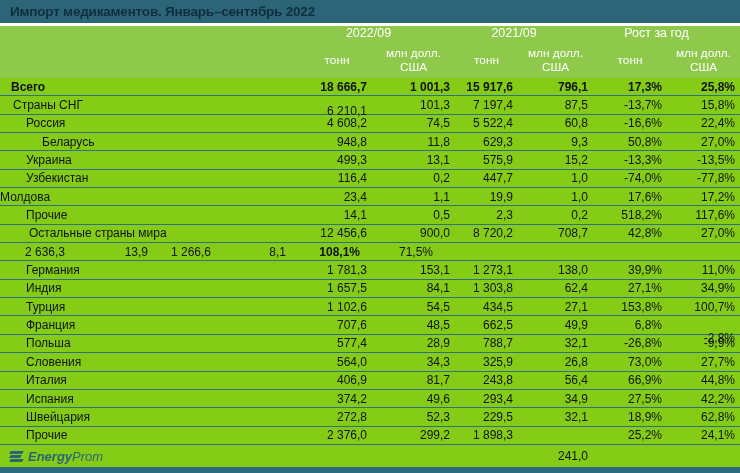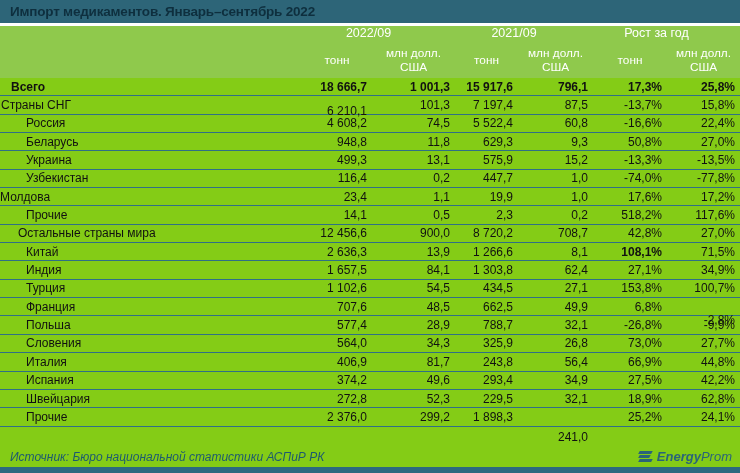--- a/index.html
+++ b/index.html
@@ -76,39 +76,39 @@
       <div class="trow bold">
         <div class="row-label" style="padding-left: 11px;">Всего</div>
         <div class="cell-num" style="width: 70px;">18 666,7</div>
         <div class="cell-num" style="width: 83px;">1 001,3</div>
         <div class="cell-num" style="width: 63px;">15 917,6</div>
         <div class="cell-num" style="width: 75px;">796,1</div>
         <div class="cell-num" style="width: 74px;">17,3%</div>
         <div class="cell-num" style="width: 73px;">25,8%</div>
       </div>
       <div class="trow">
-        <div class="row-label" style="padding-left: 1px;">Страны СНГ</div>
+        <div class="row-label" style="padding-left: 1px; margin-left: 12px;">Страны СНГ</div>
         <div class="cell-num" style="width: 70px; margin-top: 12px;">6 210,1</div>
         <div class="cell-num" style="width: 83px;">101,3</div>
         <div class="cell-num" style="width: 63px;">7 197,4</div>
         <div class="cell-num" style="width: 75px;">87,5</div>
         <div class="cell-num" style="width: 74px;">-13,7%</div>
         <div class="cell-num" style="width: 73px;">15,8%</div>
       </div>
       <div class="trow">
         <div class="row-label" style="padding-left: 26px;">Россия</div>
         <div class="cell-num" style="width: 70px;">4 608,2</div>
         <div class="cell-num" style="width: 83px;">74,5</div>
         <div class="cell-num" style="width: 63px;">5 522,4</div>
         <div class="cell-num" style="width: 75px;">60,8</div>
         <div class="cell-num" style="width: 74px;">-16,6%</div>
         <div class="cell-num" style="width: 73px;">22,4%</div>
       </div>
       <div class="trow">
-        <div class="row-label" style="padding-left: 26px;">Беларусь</div>
+        <div class="row-label" style="padding-left: 42px;">Беларусь</div>
         <div class="cell-num" style="width: 70px;">948,8</div>
         <div class="cell-num" style="width: 83px;">11,8</div>
         <div class="cell-num" style="width: 63px;">629,3</div>
         <div class="cell-num" style="width: 75px;">9,3</div>
         <div class="cell-num" style="width: 74px;">50,8%</div>
         <div class="cell-num" style="width: 73px;">27,0%</div>
       </div>
       <div class="trow">
         <div class="row-label" style="padding-left: 26px;">Украина</div>
         <div class="cell-num" style="width: 70px;">499,3</div>
@@ -139,36 +139,44 @@
       <div class="trow">
         <div class="row-label" style="padding-left: 26px;">Прочие</div>
         <div class="cell-num" style="width: 70px;">14,1</div>
         <div class="cell-num" style="width: 83px;">0,5</div>
         <div class="cell-num" style="width: 63px;">2,3</div>
         <div class="cell-num" style="width: 75px;">0,2</div>
         <div class="cell-num" style="width: 74px;">518,2%</div>
         <div class="cell-num" style="width: 73px;">117,6%</div>
       </div>
       <div class="trow">
-        <div class="row-label" style="padding-left: 18px;">Остальные страны мира</div>
+        <div class="row-label" style="padding-left: 29px;">Остальные страны мира</div>
         <div class="cell-num" style="width: 70px;">12 456,6</div>
         <div class="cell-num" style="width: 83px;">900,0</div>
         <div class="cell-num" style="width: 63px;">8 720,2</div>
         <div class="cell-num" style="width: 75px;">708,7</div>
         <div class="cell-num" style="width: 74px;">42,8%</div>
         <div class="cell-num" style="width: 73px;">27,0%</div>
       </div>
       <div class="trow">
-        <div class="row-label" style="padding-left: 26px;">Китай</div>
         <div class="cell-num" style="width: 70px;">2 636,3</div>
         <div class="cell-num" style="width: 83px;">13,9</div>
         <div class="cell-num" style="width: 63px;">1 266,6</div>
         <div class="cell-num" style="width: 75px;">8,1</div>
         <div class="cell-num" style="width: 74px; font-weight: bold;">108,1%</div>
         <div class="cell-num" style="width: 73px;">71,5%</div>
+      </div>
+      <div class="trow">
+        <div class="row-label" style="padding-left: 26px;">Германия</div>
+        <div class="cell-num" style="width: 70px;">1 781,3</div>
+        <div class="cell-num" style="width: 83px;">153,1</div>
+        <div class="cell-num" style="width: 63px;">1 273,1</div>
+        <div class="cell-num" style="width: 75px;">138,0</div>
+        <div class="cell-num" style="width: 74px;">39,9%</div>
+        <div class="cell-num" style="width: 73px;">11,0%</div>
       </div>
       <div class="trow">
         <div class="row-label" style="padding-left: 26px;">Индия</div>
         <div class="cell-num" style="width: 70px;">1 657,5</div>
         <div class="cell-num" style="width: 83px;">84,1</div>
         <div class="cell-num" style="width: 63px;">1 303,8</div>
         <div class="cell-num" style="width: 75px;">62,4</div>
         <div class="cell-num" style="width: 74px;">27,1%</div>
         <div class="cell-num" style="width: 73px;">34,9%</div>
       </div>
@@ -240,21 +248,20 @@
         <div class="cell-num" style="width: 70px;">2 376,0</div>
         <div class="cell-num" style="width: 83px;">299,2</div>
         <div class="cell-num" style="width: 63px;">1 898,3</div>
         <div class="cell-num" style="width: 75px; margin-top: 41px;">241,0</div>
         <div class="cell-num" style="width: 74px;">25,2%</div>
         <div class="cell-num" style="width: 73px;">24,1%</div>
       </div>
     </div>
 
   <div class="footer">
-    <span class="source-note">Источник: Бюро национальной статистики АСПиР РК</span>
     <span class="logo">
       <span class="logo-bars">
         <span></span>
           <span></span>
           <span></span>
       </span>
       <span class="logo-text"><b>Energy</b><span>Prom</span></span>
     </span>
   </div>
 

